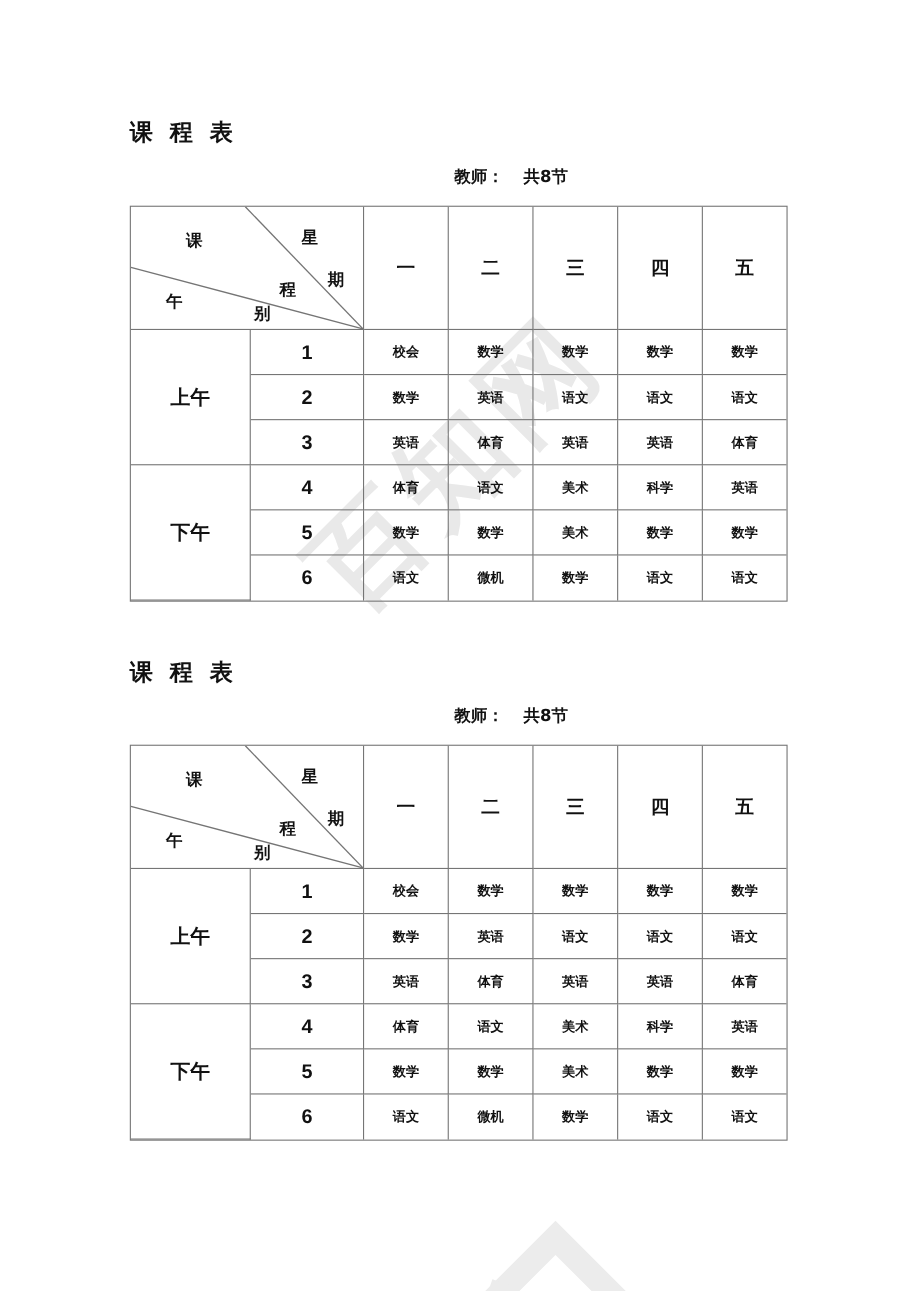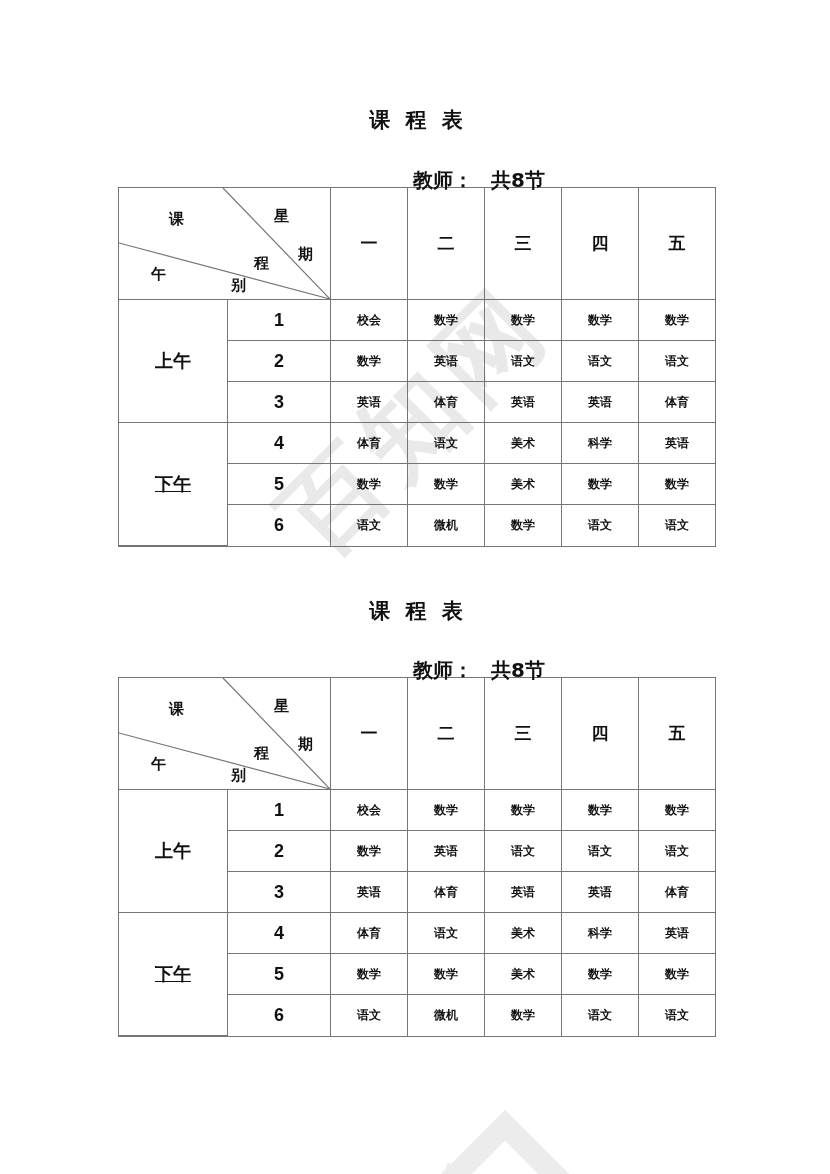--- a/index.html
+++ b/index.html
@@ -36,29 +36,29 @@
   }
   .wm-diamond .glyph {
     font-size: 190px; font-weight: bold;
     color: #ececec;
     transform: rotate(-45deg);
     line-height: 1;
   }
   
   .tbl-title {
     position: absolute; left: 118px; width: 596px;
-    text-align: center;
+    text-align: left;
     font-size: 21px; font-weight: bold;
     word-spacing: 8px;
     z-index: 2;
   }
   .tbl-sub {
     position: absolute; left: 413px;
-    font-size: 20px; font-weight: bold;
-    z-index: 2; white-space: nowrap; margin-top: 16px;
+    font-size: 15px; font-weight: bold;
+    z-index: 2; white-space: nowrap;
   }
   .tbl-sub .gap { display:inline-block; width: 18px; }
   .t1-title { top: 106px; }
   .t1-sub   { top: 151px; }
   .t2-title { top: 597px; }
   .t2-sub   { top: 641px; }
   
   .tbl {
     position: absolute; left: 118px;
     display: grid;
@@ -81,21 +81,21 @@
   .c.lb { border-bottom: none; }
   .corner { grid-column: 1 / 3; grid-row: 1; position: relative; }
   .corner svg { position:absolute; left:0; top:0; }
   .corner .lbl {
     position: absolute;
     font-size: 15px; font-weight: bold; line-height: 1;
   }
   .day  { font-size: 17px; }
   .sess { font-size: 18px; grid-column: 1; }
   .sess.am { grid-row: 2 / 5; }
-  .sess.pm { grid-row: 5 / 8; text-decoration: underline; }
+  .sess.pm { grid-row: 5 / 8; }
   .num  { font-size: 18px; font-family: "Liberation Sans", sans-serif; }
   .subj { font-size: 12px; }
 </style>
 </head>
 <body>
 
 <div class="page">
 
   <div class="wm-text">百知网</div>
 

